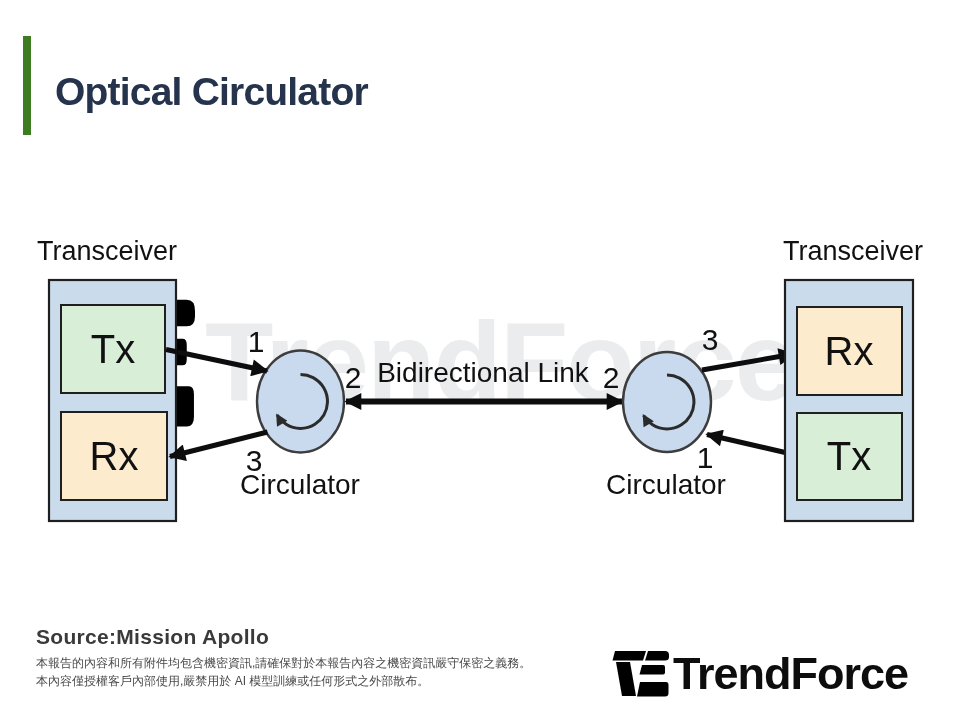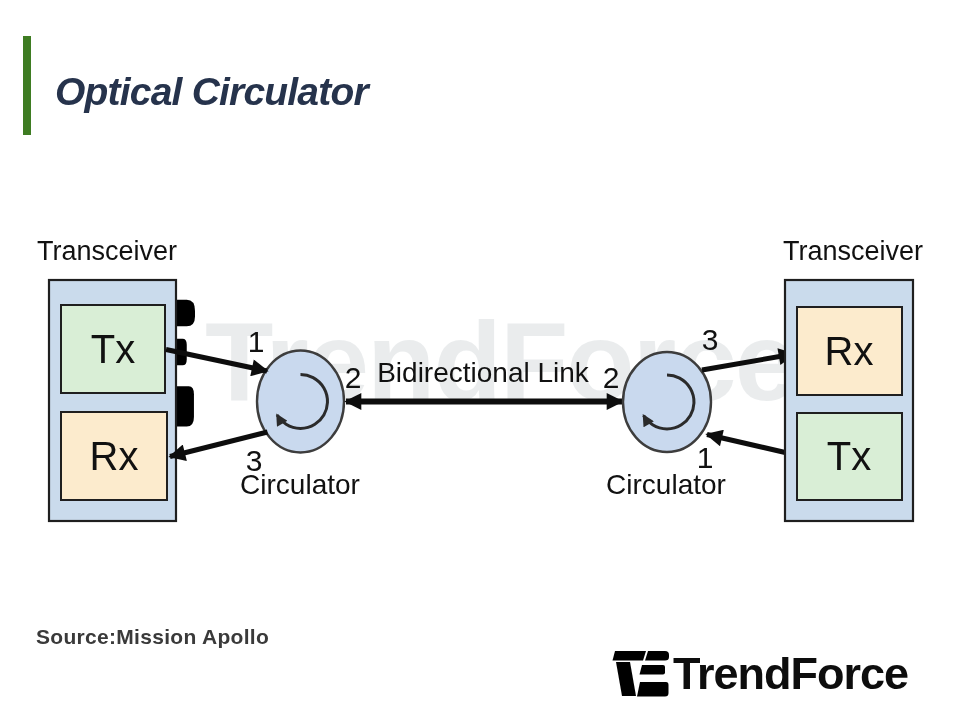--- a/index.html
+++ b/index.html
@@ -7,21 +7,21 @@
     width:960px;height:720px;position:relative;overflow:hidden;
     background:#ffffff;font-family:"Liberation Sans",sans-serif;
   }
   .accent-bar{
     position:absolute;left:23px;top:36px;width:8px;height:99px;
     background:#3e7c22;
   }
   .slide-title{
     position:absolute;left:55px;top:70px;
     font-size:39px;font-weight:700;letter-spacing:-0.8px;
-    color:#26334c;white-space:nowrap;font-style:italic;
+    color:#26334c;white-space:nowrap;
   }
   .diagram-svg{position:absolute;left:0;top:0;width:960px;height:720px;z-index:1;}
   .dg-text{font-family:"Liberation Sans",sans-serif;fill:#111111;}
   .wm-text{
     font-family:"Liberation Sans",sans-serif;font-weight:700;
     fill:#6f7f86;opacity:0.14;letter-spacing:-2px;
   }
   .footer-source{
     position:absolute;left:36px;top:625px;z-index:2;
     font-size:21px;color:#3a3a3a;letter-spacing:0.3px;white-space:nowrap;font-weight:bold;
@@ -117,20 +117,22 @@
     <rect x="785" y="280" width="128" height="241" fill="#cadbec" stroke="#1f1f1f" stroke-width="2.2"></rect>
     <rect x="797" y="307" width="105" height="88" fill="#fcebcd" stroke="#1f1f1f" stroke-width="2"></rect>
     <text class="dg-text" x="849" y="365" font-size="40" text-anchor="middle">Rx</text>
     <rect x="797" y="413" width="105" height="87" fill="#d9eed6" stroke="#1f1f1f" stroke-width="2"></rect>
     <text class="dg-text" x="849" y="470" font-size="40" text-anchor="middle">Tx</text>
   </g>
 </svg>
 
 <div class="footer-source">Source:Mission Apollo</div>
 <div class="footer-disclaimer">
+  <div>本報告的內容和所有附件均包含機密資訊,請確保對於本報告內容之機密資訊嚴守保密之義務。</div>
+  <div>本內容僅授權客戶內部使用,嚴禁用於 AI 模型訓練或任何形式之外部散布。</div>
 </div>
 
 <div class="logo">
   <svg id="logo-mark" width="57" height="47" viewBox="0 0 57 47" xmlns="http://www.w3.org/2000/svg">
     <use href="#tf-mark" width="57" height="47"></use>
   </svg>
   <span class="logo-text">TrendForce</span>
 </div>
 
 </body></html>

